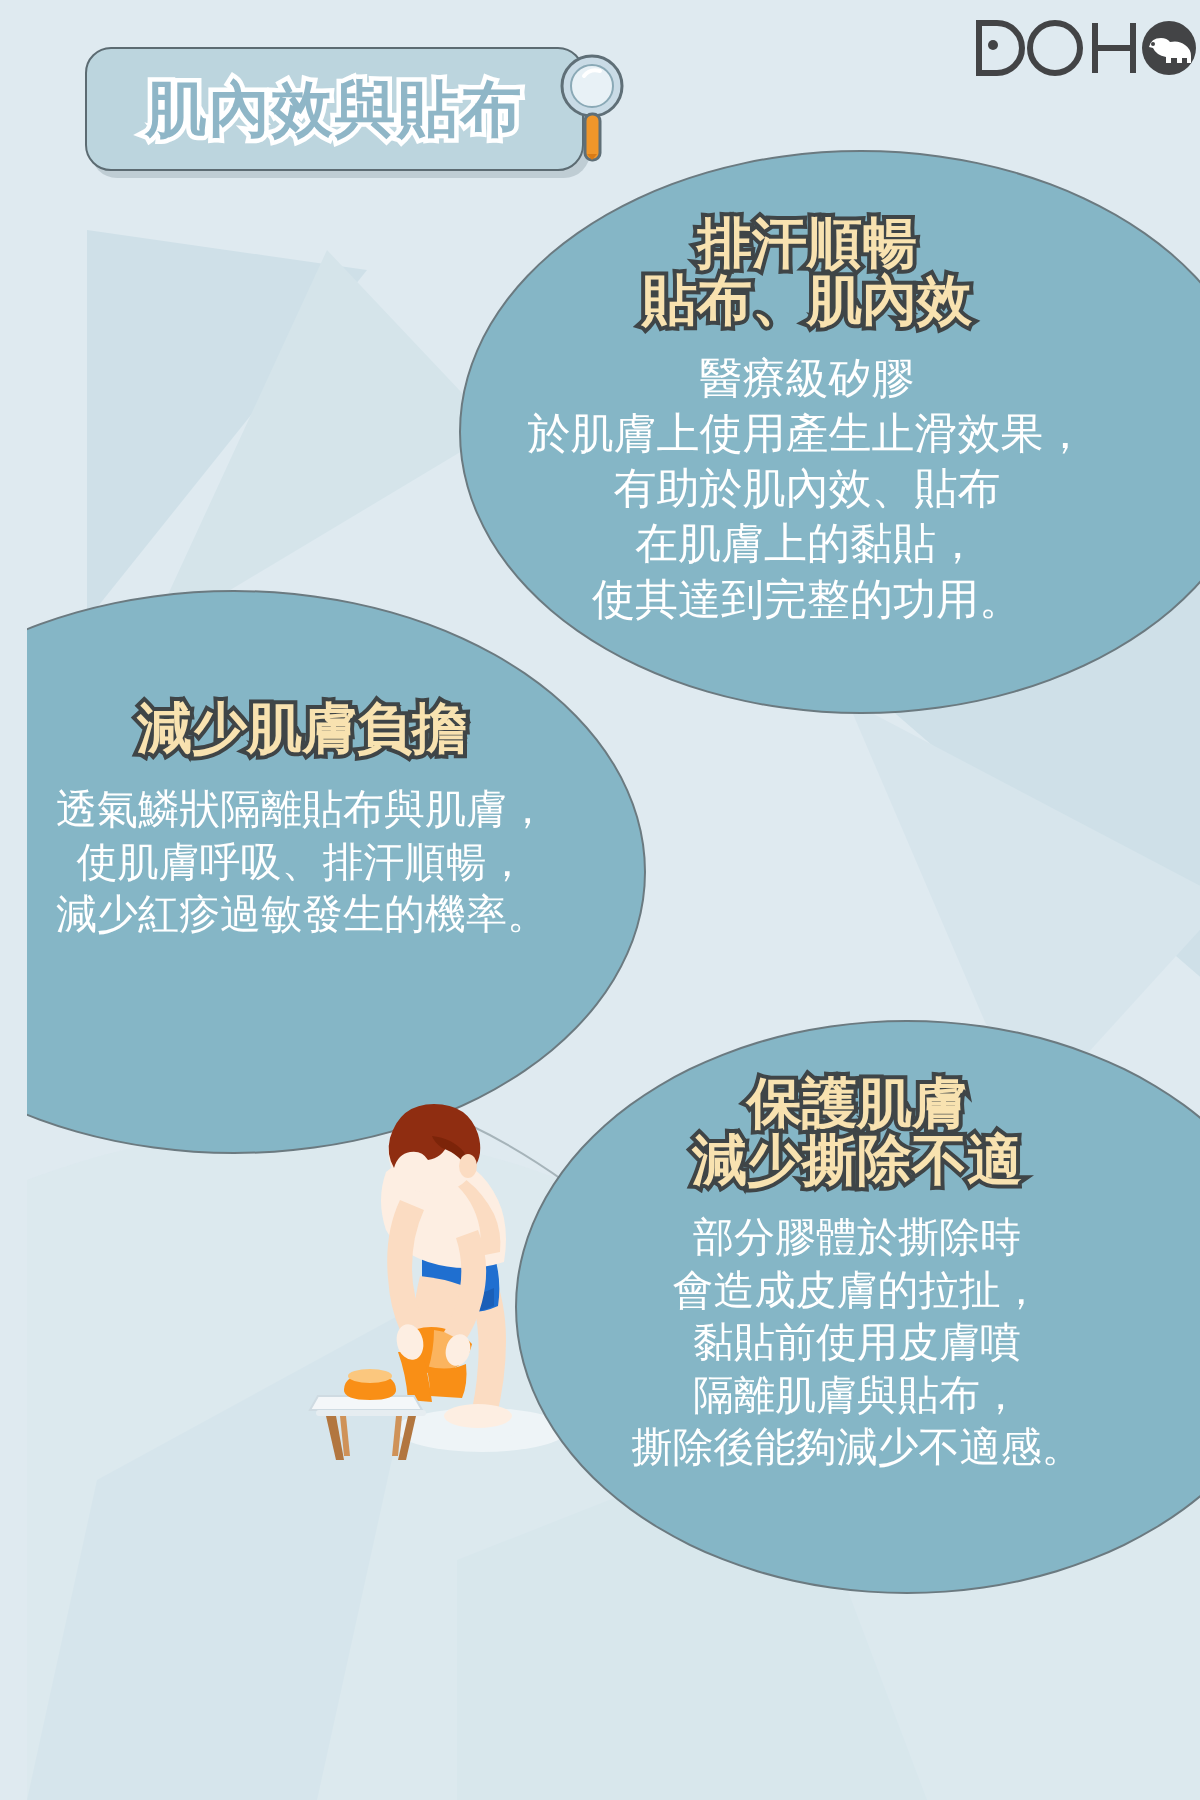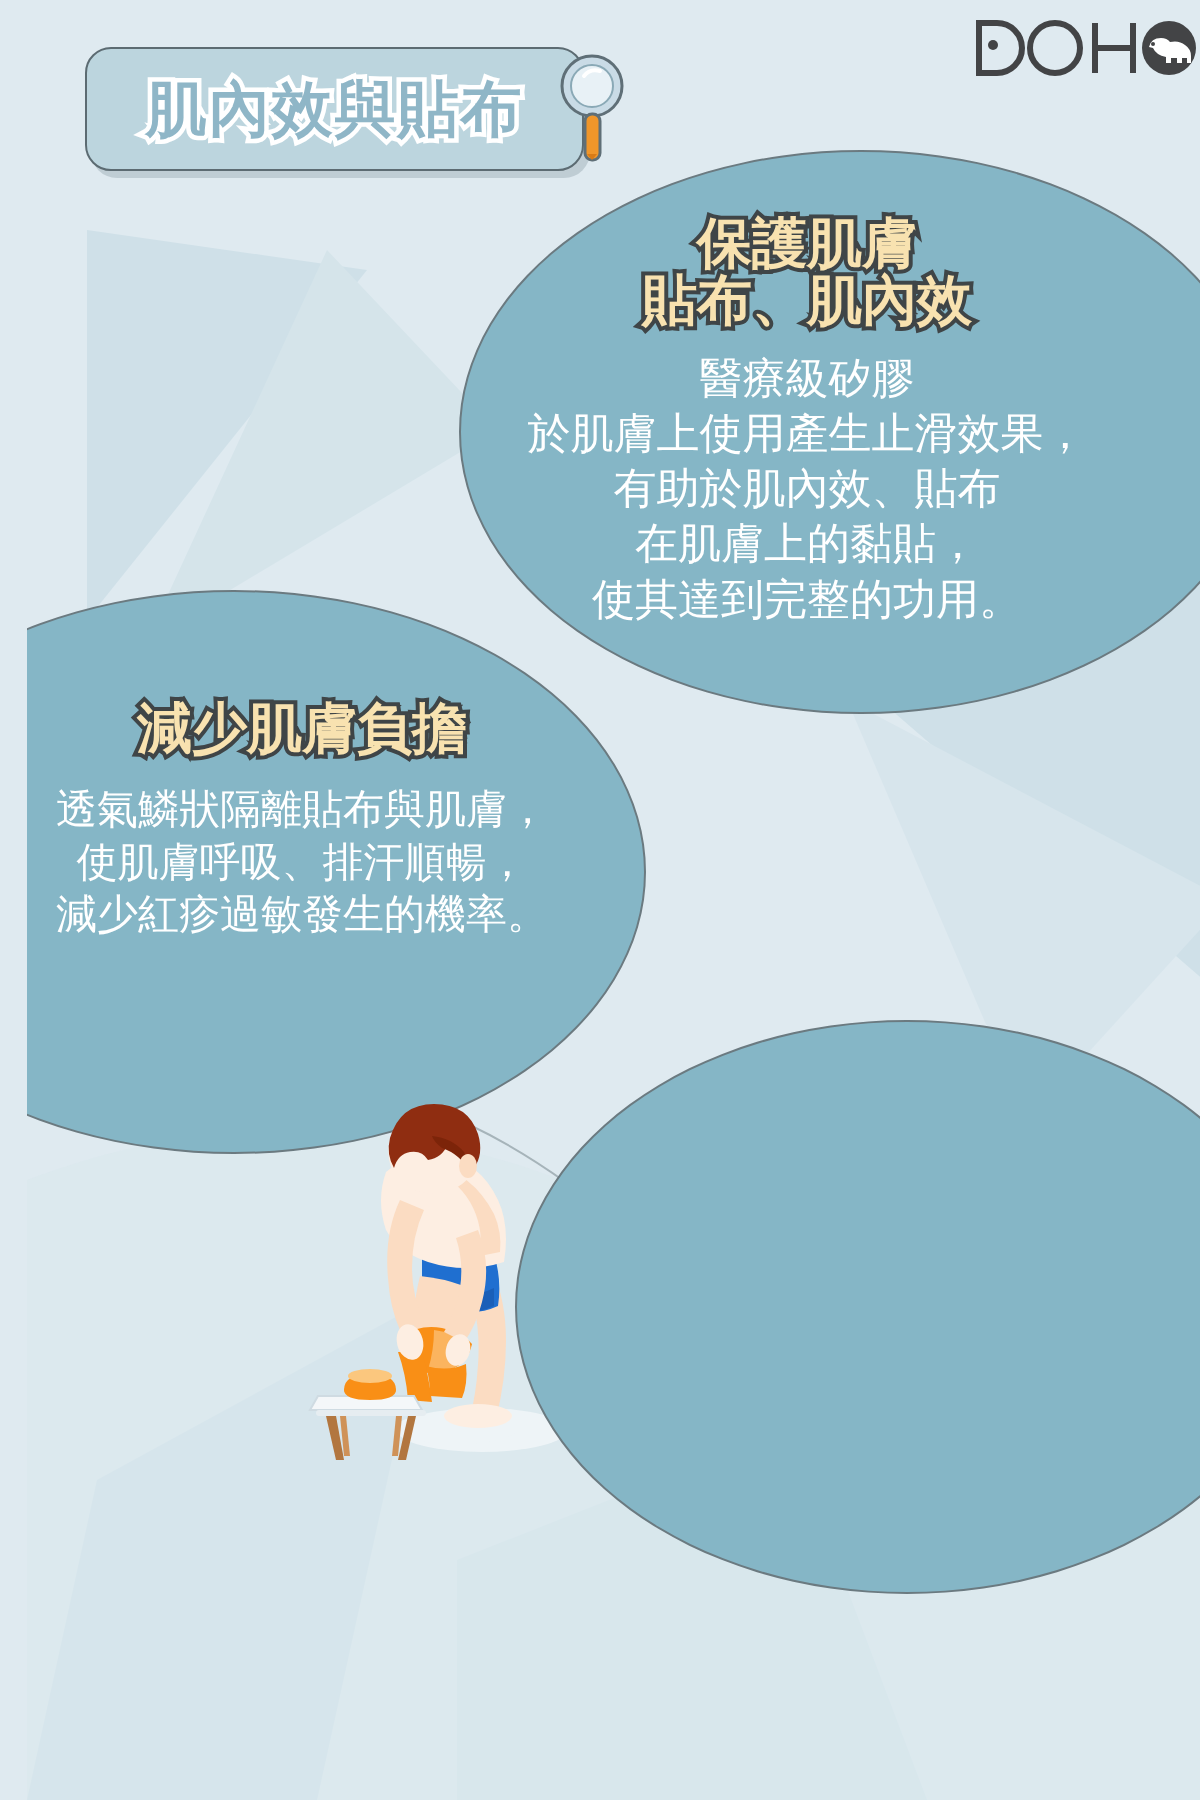--- a/index.html
+++ b/index.html
@@ -121,38 +121,47 @@
       </g>
       <circle cx="24" cy="28" r="5" fill="#434446"></circle>
       <circle cx="200" cy="31" r="27" fill="#434446"></circle>
       <path d="M180 30 q2 -9 12 -9 q6 0 9 4 q9 -2 15 3 q6 4 6 11 l0 7 l-4 0 l0 -5 l-5 0 l0 5 l-5 0 l0 -5 l-6 0 l0 5 l-5 0 l0 -6 q-10 -2 -13 -9 z" fill="#ffffff"></path>
       <circle cx="184" cy="27" r="2" fill="#434446"></circle>
     </svg>
   </div>
 
   <div class="bubble b1"></div>
   <div class="bubble-content c1">
-    <div class="head">保護肌膚
+    <div class="head">排汗順暢
 貼布、肌內效</div>
     <div class="body-copy">醫療級矽膠
 於肌膚上使用產生止滑效果，
 有助於肌內效、貼布
 在肌膚上的黏貼，
 使其達到完整的功用。</div>
   </div>
 
   <div class="bubble b2"></div>
   <div class="bubble-content c2">
     <div class="head">減少肌膚負擔</div>
     <div class="body-copy">透氣鱗狀隔離貼布與肌膚，
 使肌膚呼吸、排汗順暢，
 減少紅疹過敏發生的機率。</div>
   </div>
 
   <div class="bubble b3"></div>
+  <div class="bubble-content c3">
+    <div class="head">保護肌膚
+減少撕除不適</div>
+    <div class="body-copy">部分膠體於撕除時
+會造成皮膚的拉扯，
+黏貼前使用皮膚噴
+隔離肌膚與貼布，
+撕除後能夠減少不適感。</div>
+  </div>
 
   <svg class="illus" viewBox="0 0 290 380">
 
     <ellipse cx="175" cy="348" rx="62" ry="16" fill="#eef4f7"></ellipse>
 
     <path d="M178 190 q22 40 18 95 q-2 30 -8 52 l26 2 q10 -40 10 -78 q0 -40 -14 -73 z" fill="#fbdcc2"></path>
 
     <path d="M140 178 q36 -14 72 -4 q8 26 4 52 q-22 10 -44 4 q-18 -4 -32 -12 z" fill="#1f6fd0"></path>
     <path d="M142 200 q22 14 46 14 q12 0 24 -6 l0 18 q-22 10 -44 4 q-18 -4 -28 -12 z" fill="#1a5fb8"></path>
 

